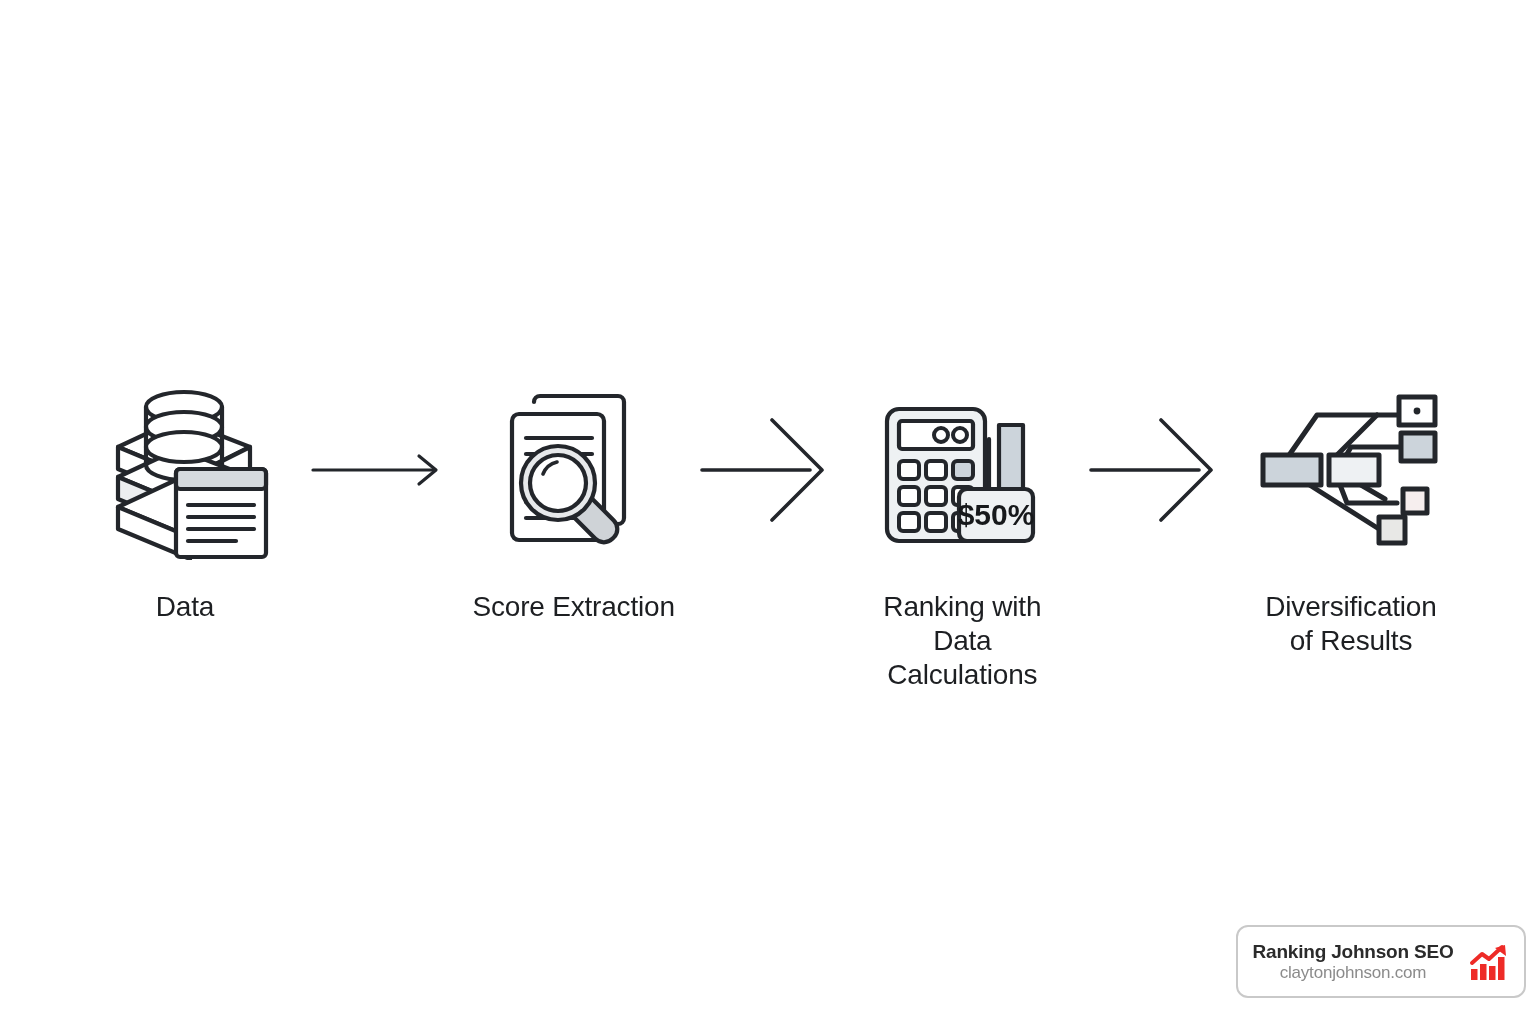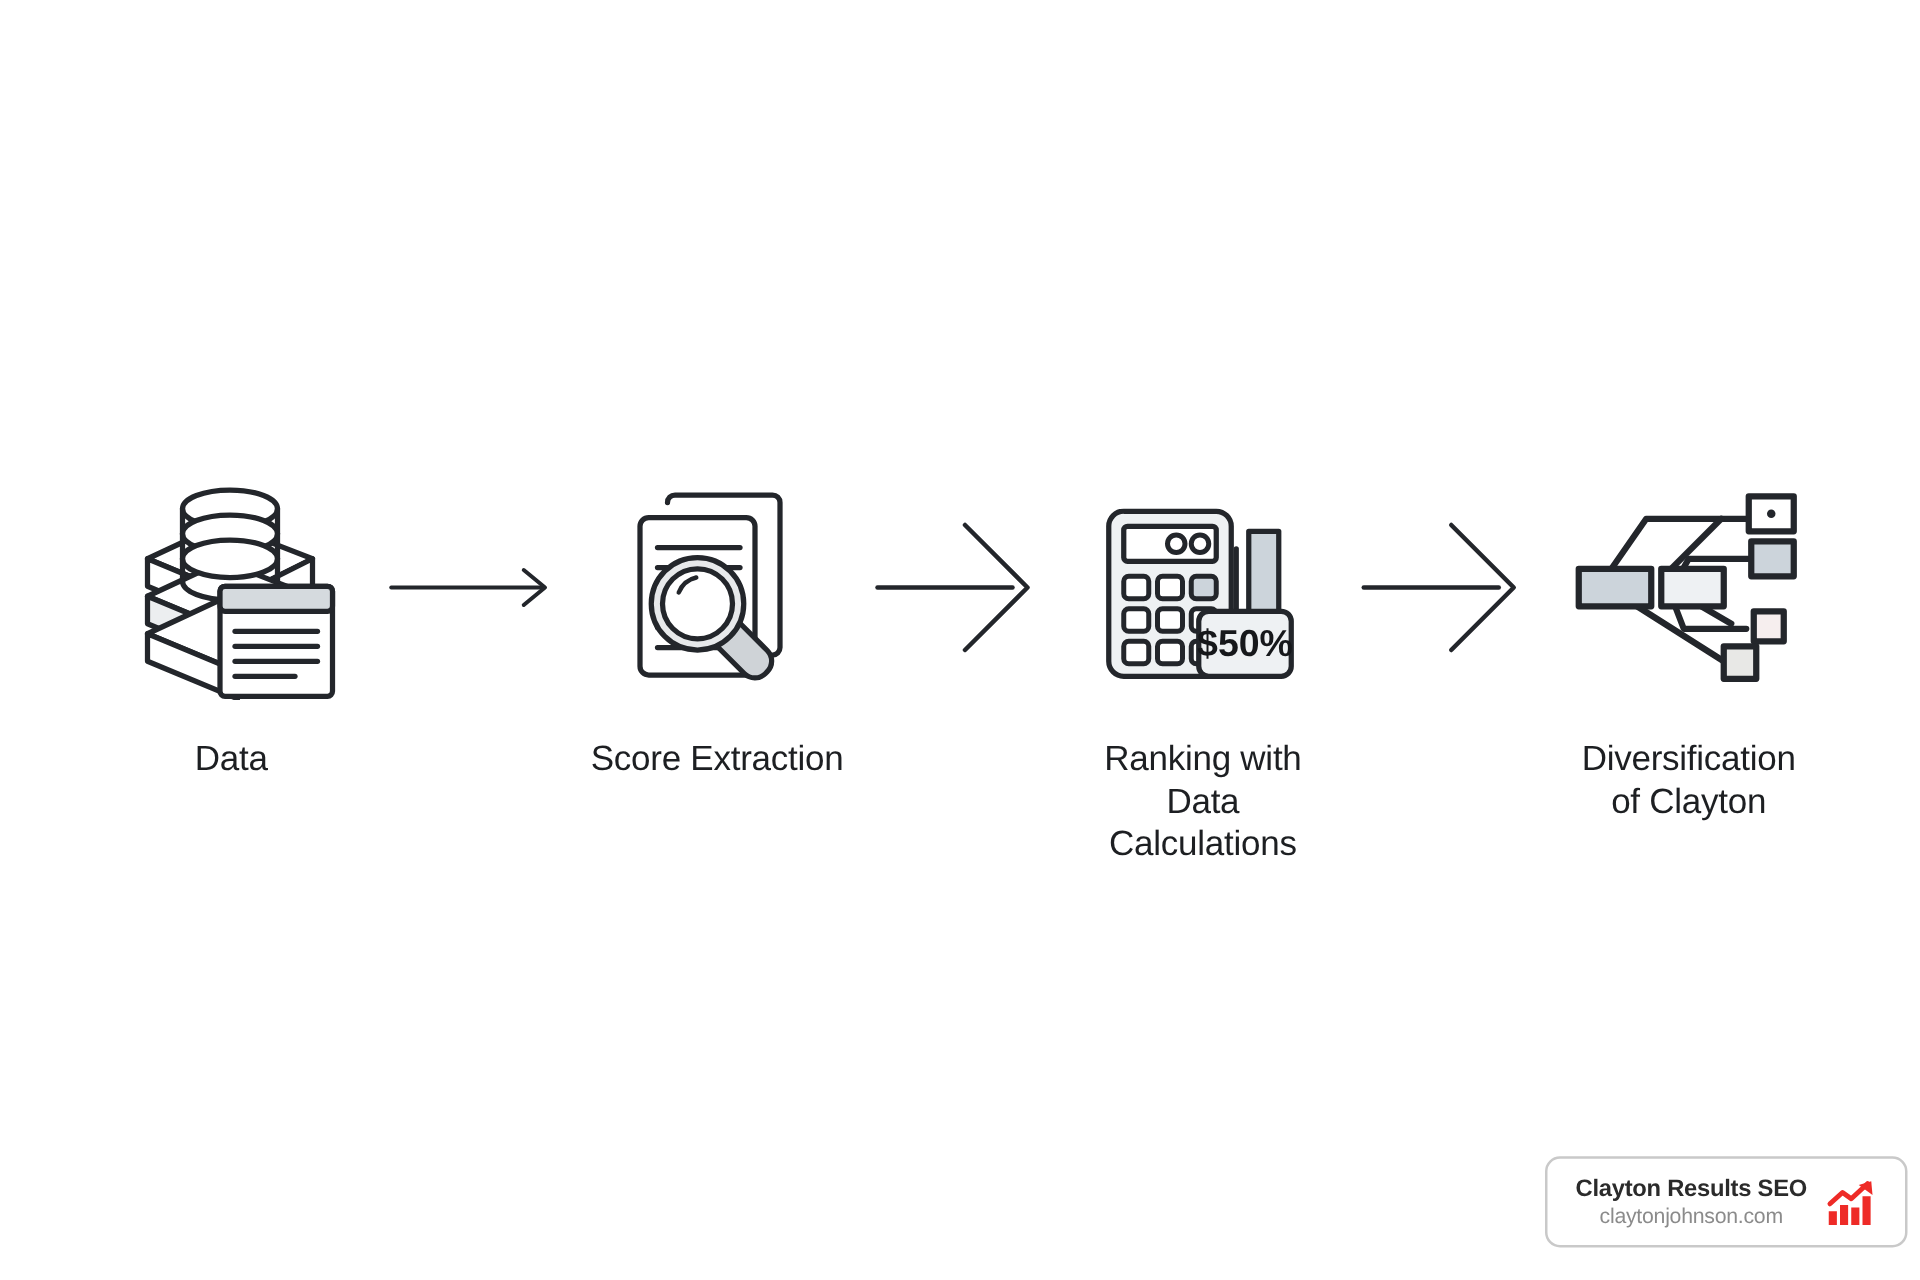--- a/index.html
+++ b/index.html
@@ -260,28 +260,28 @@
         <g stroke="#23262b" stroke-width="5" stroke-linejoin="round">
           <rect x="148" y="12" width="36" height="28" fill="#ffffff"></rect>
           <rect x="150" y="48" width="34" height="28" fill="#ccd4db"></rect>
           <rect x="152" y="104" width="24" height="24" fill="#f6eeee"></rect>
           <rect x="128" y="132" width="26" height="26" fill="#e8e8e6"></rect>
         </g>
         <circle cx="166" cy="26" r="3.4" fill="#23262b"></circle>
       </svg>
     </div>
     <div class="caption">Diversification
-of Clayton</div>
+of Results</div>
   </div>
 
 </div>
 
 <div class="watermark">
   <div class="wm-text">
-    <div class="wm-title">Clayton Results SEO</div>
+    <div class="wm-title">Ranking Johnson SEO</div>
     <div class="wm-url">claytonjohnson.com</div>
   </div>
   <svg class="wm-logo" width="42" height="40" viewBox="0 0 42 40">
     <g fill="#ee2b27">
       <rect x="3" y="27" width="6.5" height="11"></rect>
       <rect x="12" y="22" width="6.5" height="16"></rect>
       <rect x="21" y="24" width="6.5" height="14"></rect>
       <rect x="30" y="15" width="6.5" height="23"></rect>
     </g>
     <g fill="none" stroke="#ee2b27" stroke-width="4" stroke-linecap="round" stroke-linejoin="round">

